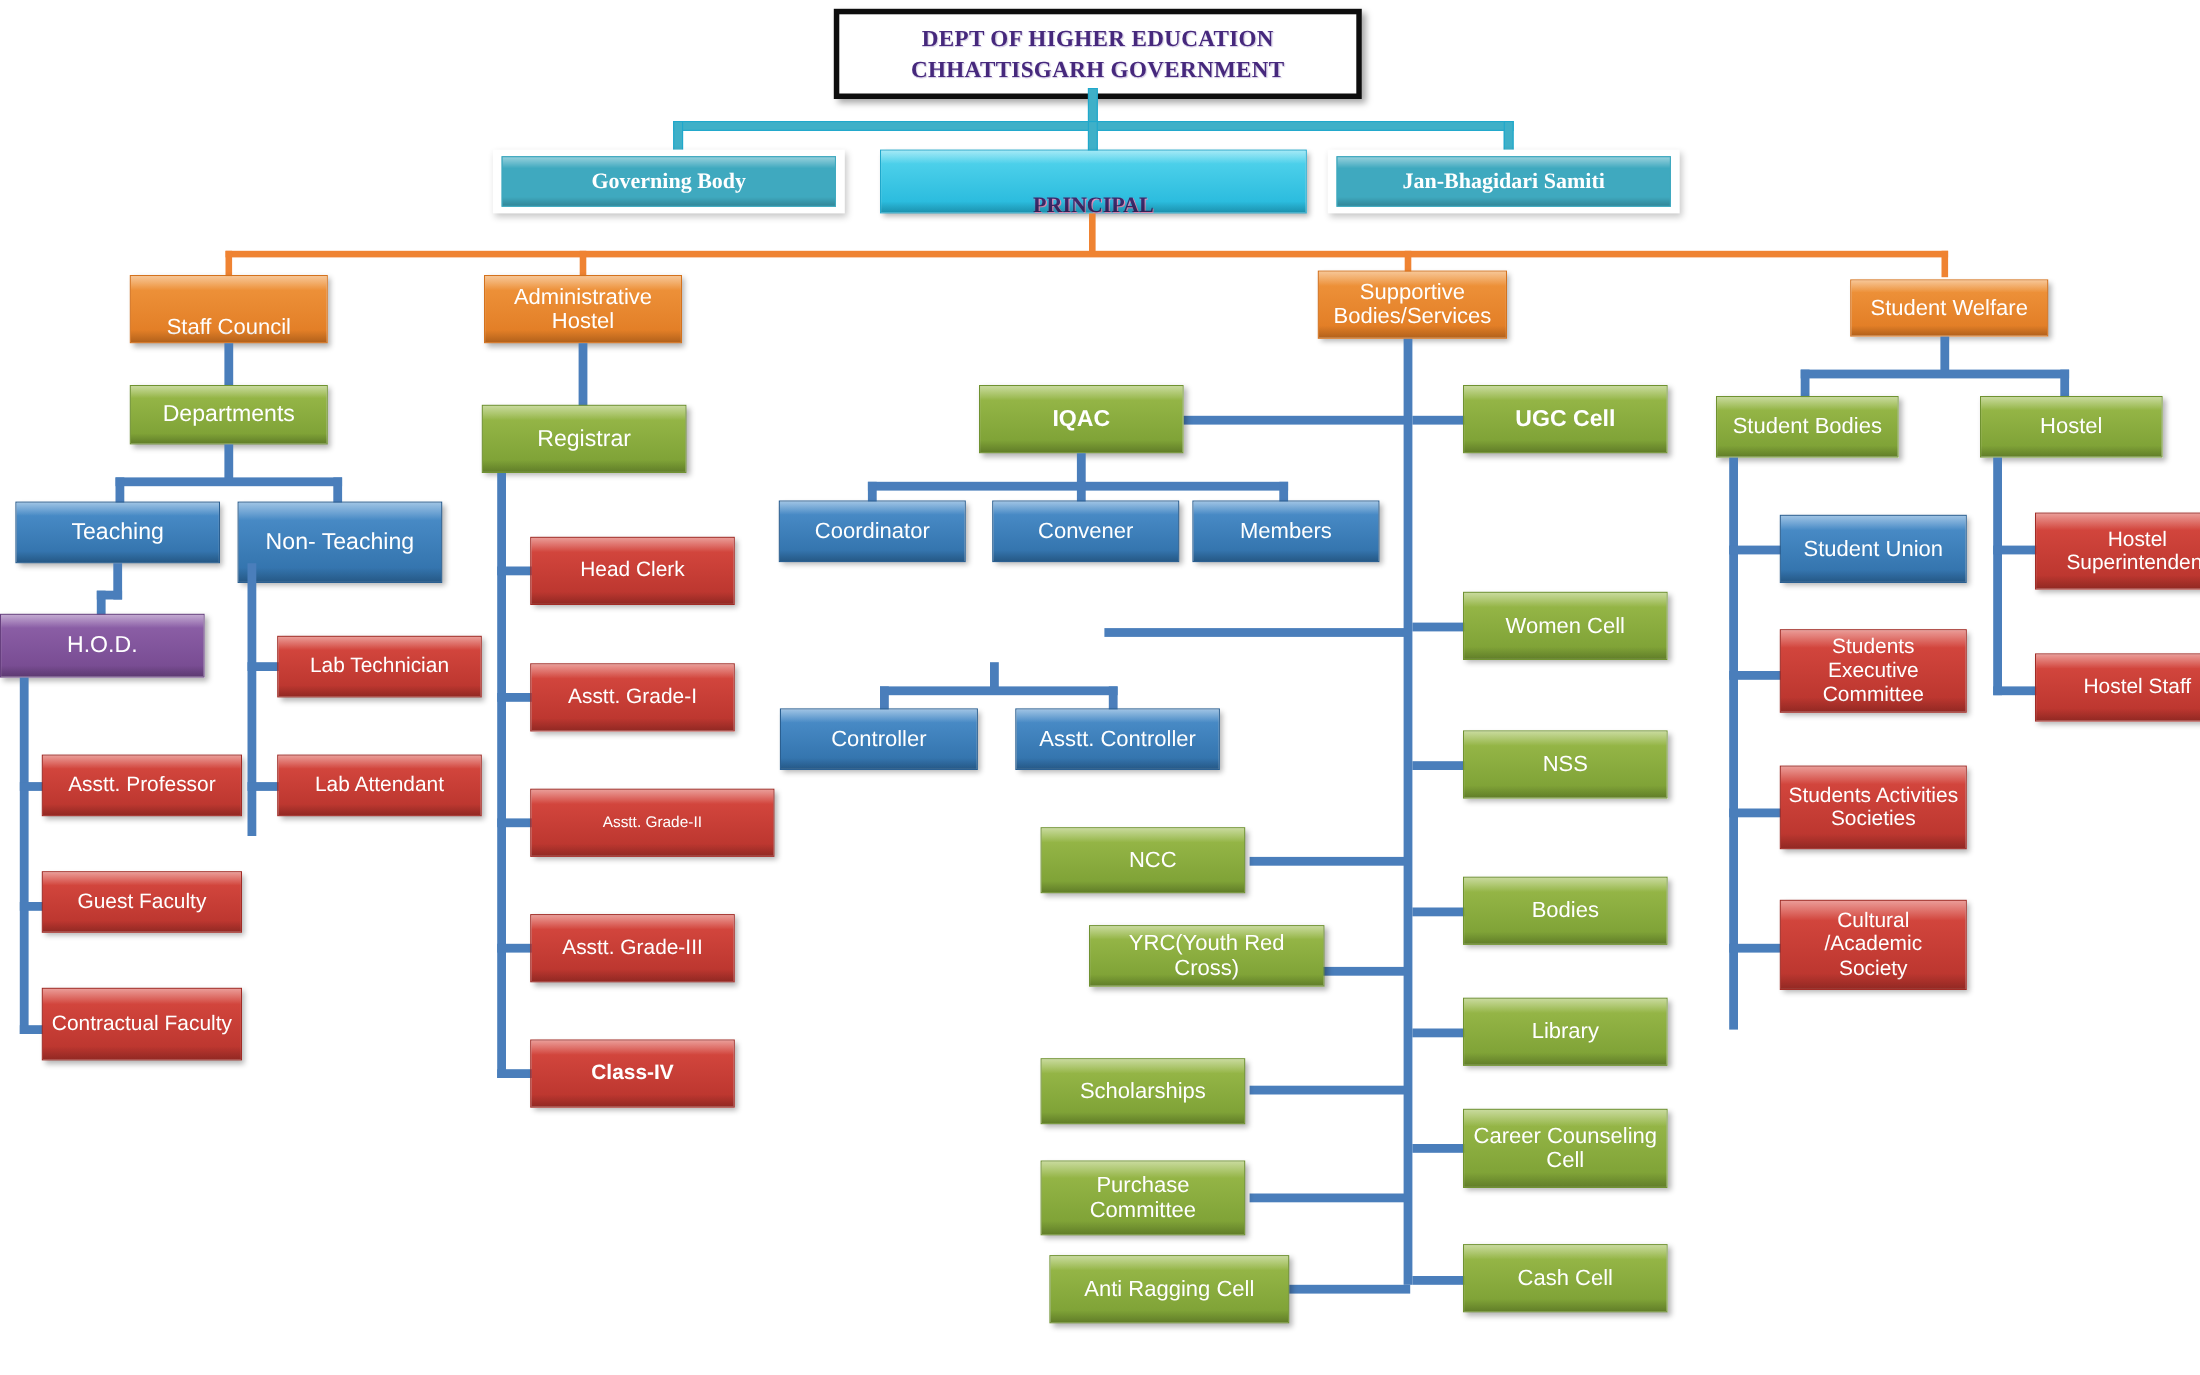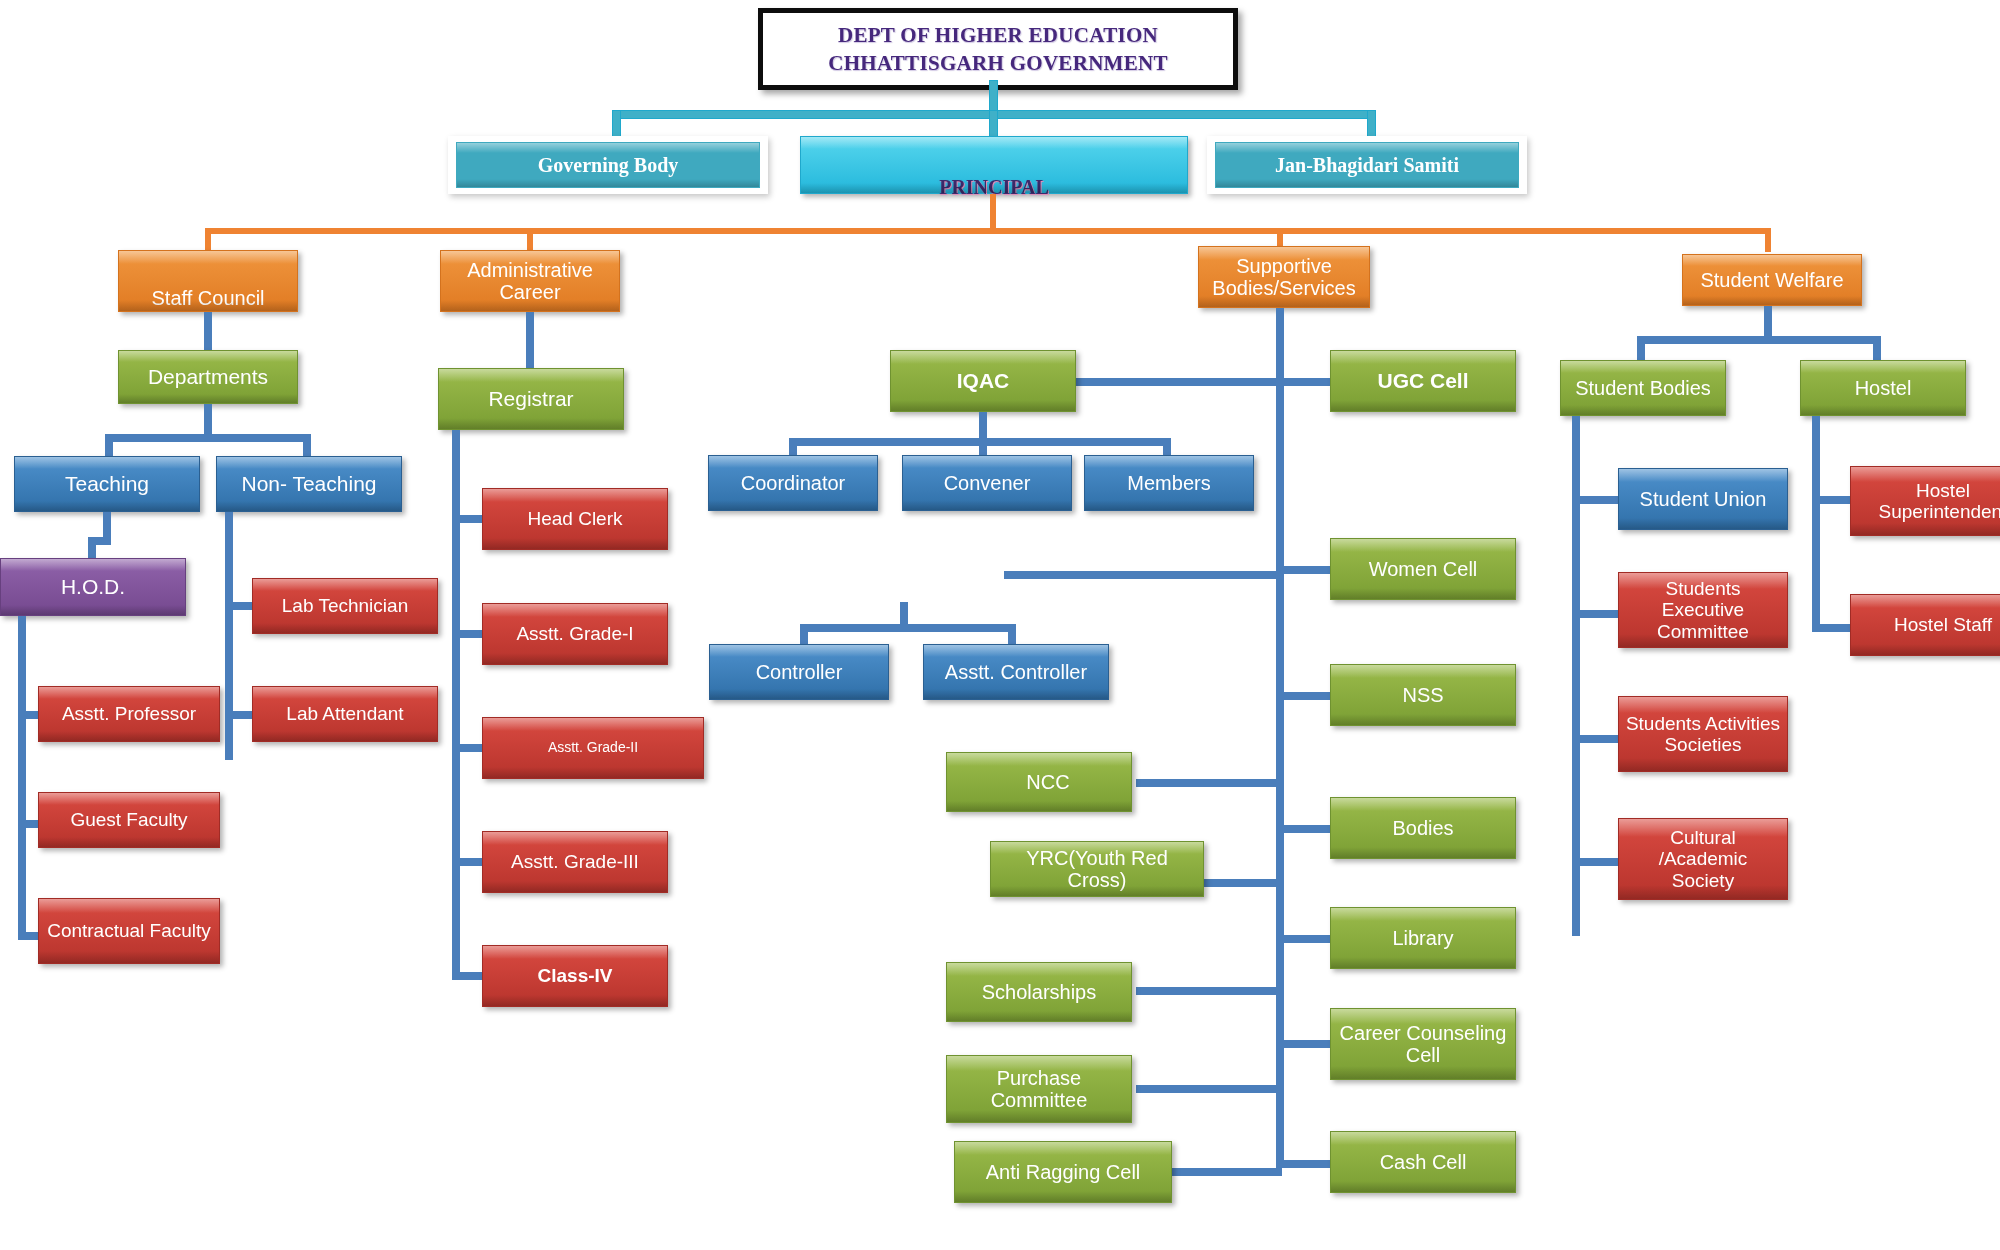--- a/index.html
+++ b/index.html
@@ -83,21 +83,21 @@
   <div class="ln orng" style="left:205px;top:228px;width:1566px;height:6px;"></div>
   <div class="ln orng" style="left:205px;top:228px;width:6px;height:24px;"></div>
   <div class="ln orng" style="left:527px;top:228px;width:6px;height:24px;"></div>
   <div class="ln orng" style="left:1277px;top:228px;width:6px;height:24px;"></div>
   <div class="ln orng" style="left:1765px;top:228px;width:6px;height:24px;"></div>
 
   <div class="node orange" style="left:118px;top:250px;width:180px;height:62px;font-size:20px;align-items:flex-end;">
     <span>Staff Council</span>
   </div>
   <div class="node orange" style="left:440px;top:250px;width:180px;height:62px;font-size:20px;">
-    <span>Administrative Career</span>
+    <span>Administrative Hostel</span>
   </div>
   <div class="node orange" style="left:1198px;top:246px;width:172px;height:62px;font-size:20px;">
     <span>Supportive Bodies/Services</span>
   </div>
   <div class="node orange" style="left:1682px;top:254px;width:180px;height:52px;font-size:20px;">
     <span>Student Welfare</span>
   </div>
 
   <div class="ln" style="left:204px;top:312px;width:8px;height:38px;"></div>
   <div class="node green" style="left:118px;top:350px;width:180px;height:54px;font-size:21px;">
@@ -105,21 +105,21 @@
   </div>
 
   <div class="ln" style="left:204px;top:404px;width:8px;height:36px;"></div>
   <div class="ln" style="left:105px;top:434px;width:206px;height:8px;"></div>
   <div class="ln" style="left:105px;top:434px;width:8px;height:24px;"></div>
   <div class="ln" style="left:303px;top:434px;width:8px;height:24px;"></div>
 
   <div class="node blue" style="left:14px;top:456px;width:186px;height:56px;font-size:21px;">
     <span>Teaching</span>
   </div>
-  <div class="node blue" style="left:216px;top:456px;width:186px;height:56px;font-size:21px;">
+  <div class="node blue" style="left:216px;top:456px;width:186px;height:74px;font-size:21px;">
     <span>Non- Teaching</span>
   </div>
 
   <div class="ln" style="left:103px;top:512px;width:8px;height:33px;"></div>
   <div class="ln" style="left:88px;top:537px;width:23px;height:8px;"></div>
   <div class="ln" style="left:88px;top:537px;width:8px;height:24px;"></div>
 
   <div class="node purple" style="left:0px;top:558px;width:186px;height:58px;font-size:21px;">
     <span>H.O.D.</span>
   </div>

